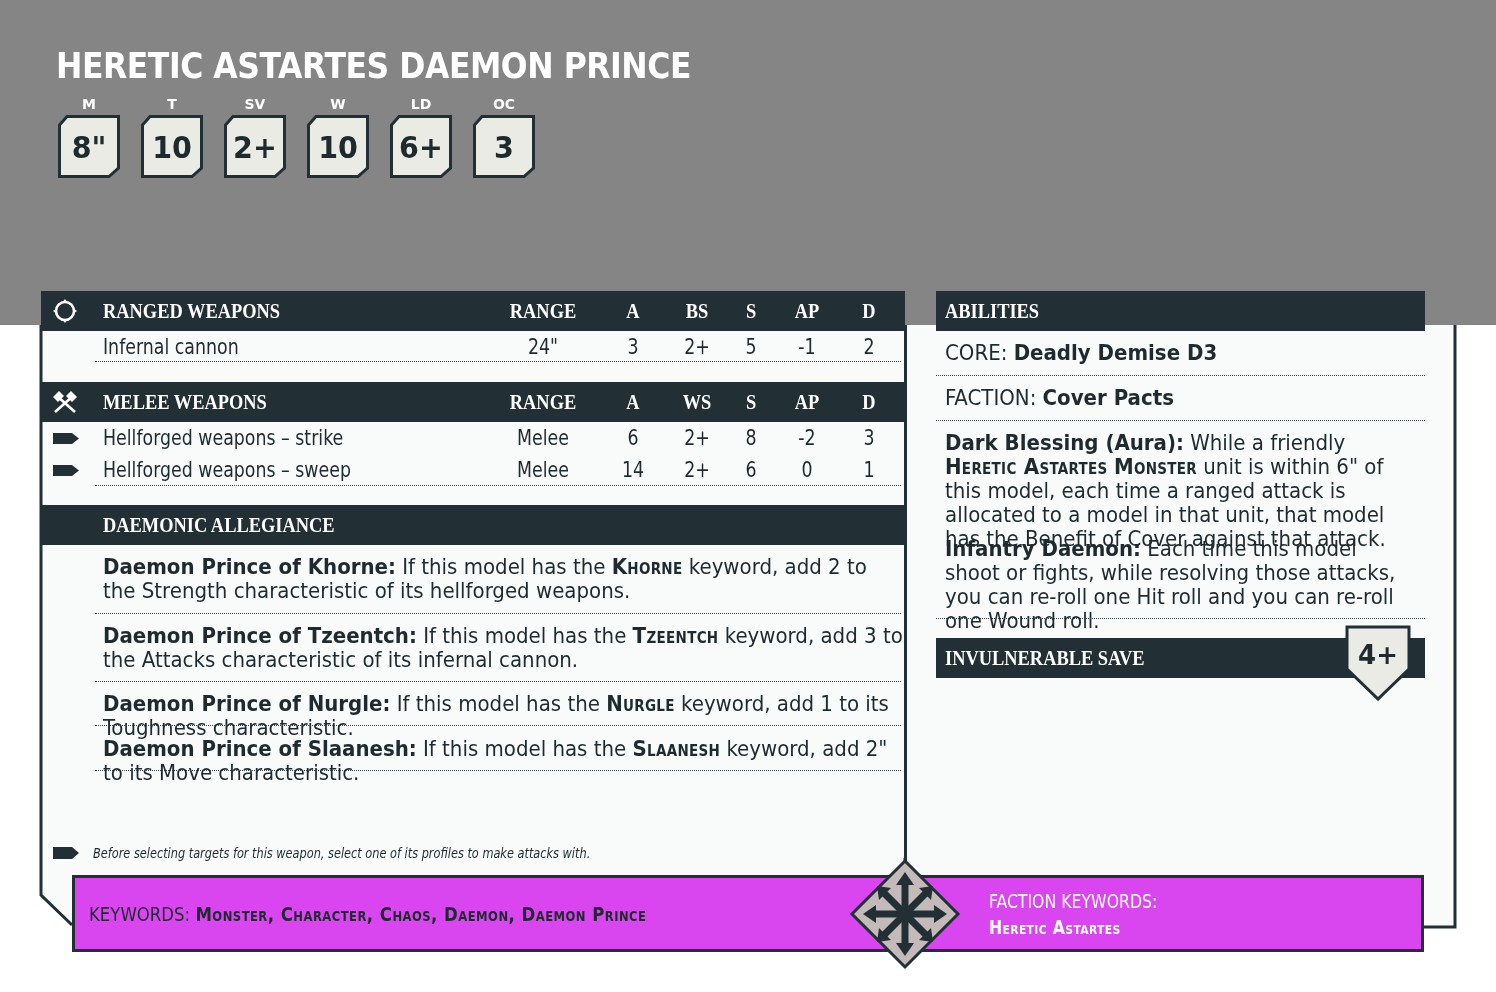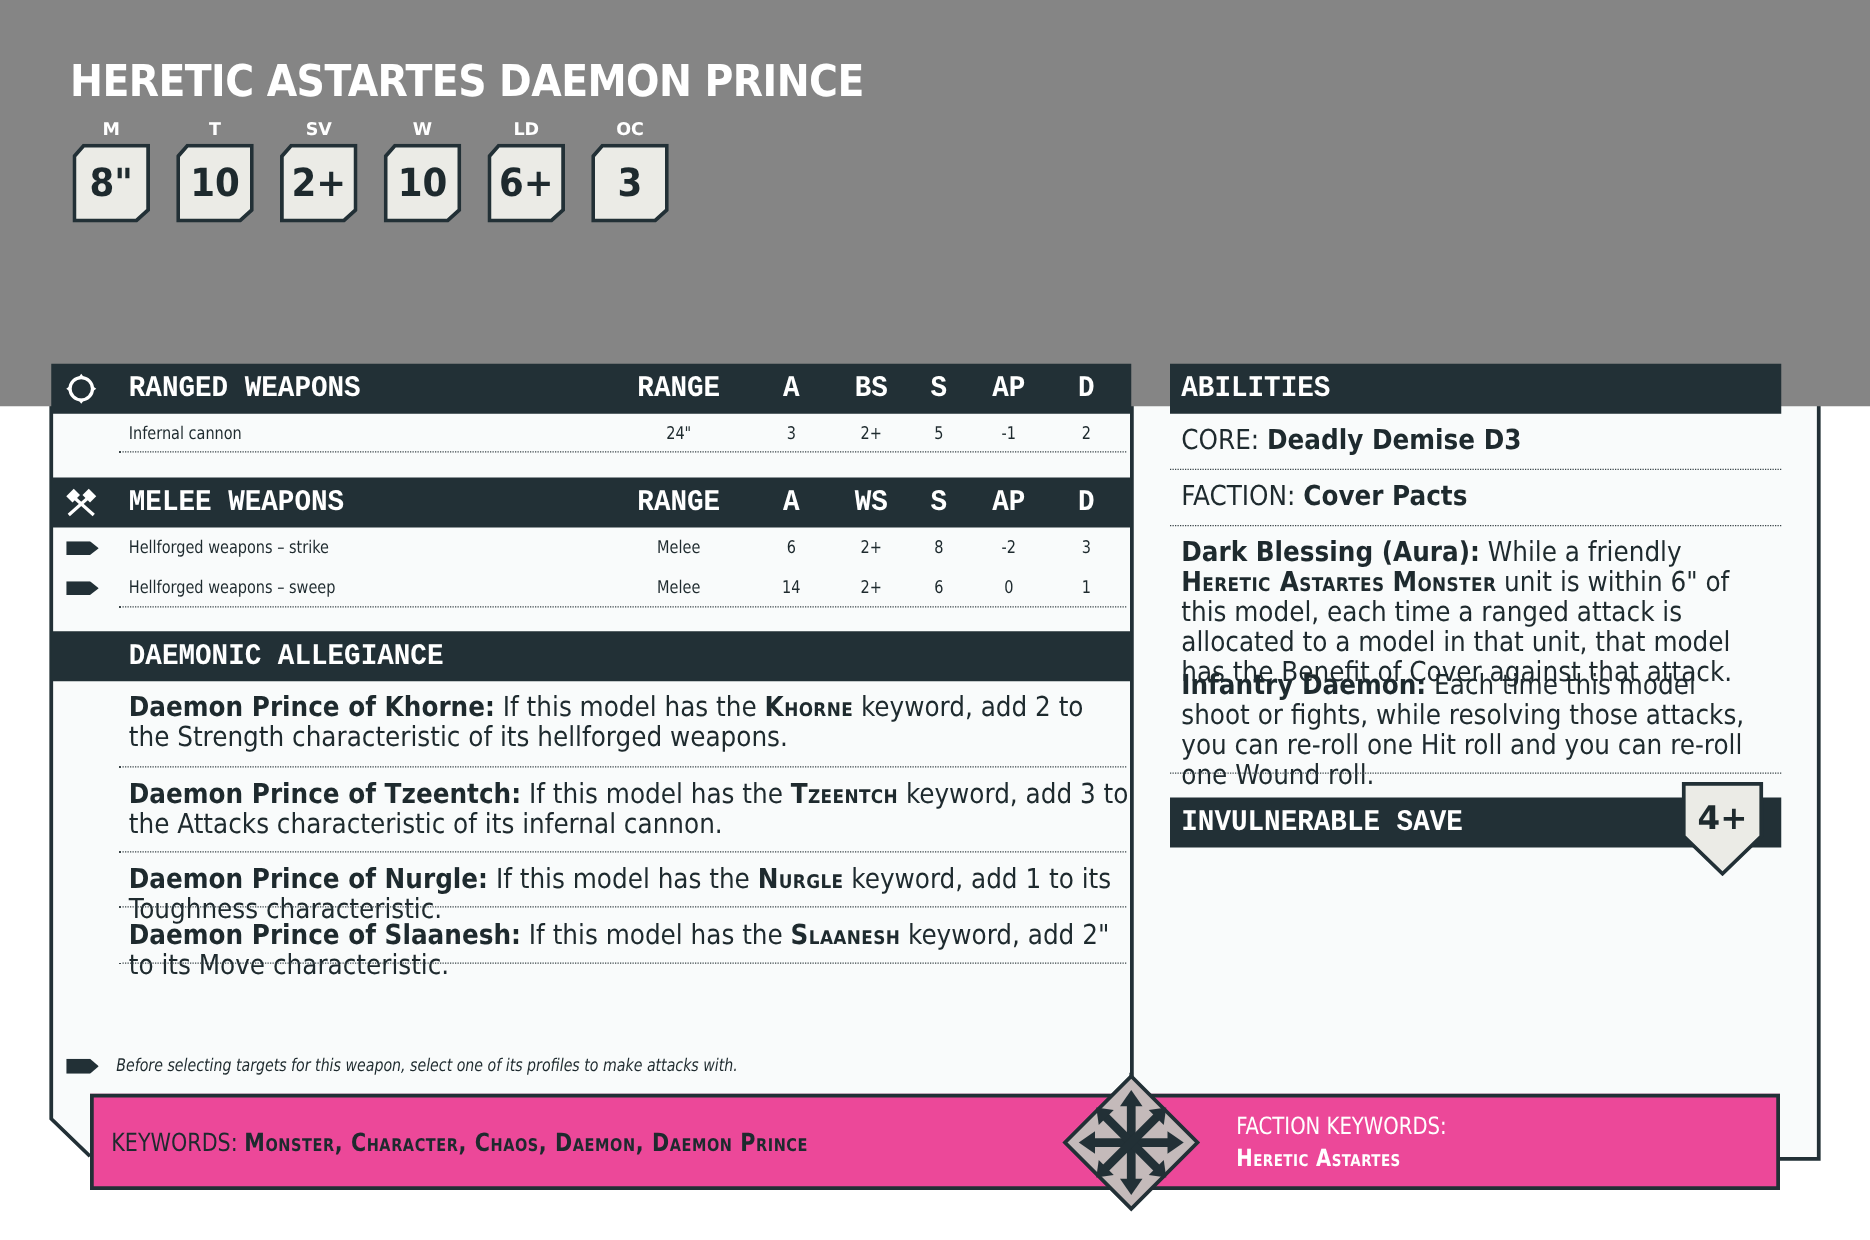--- a/index.html
+++ b/index.html
@@ -13,47 +13,47 @@
   .stat-label { font-family: "DejaVu Sans", sans-serif; font-weight: bold; font-size: 14px; color: #ffffff; height: 20px; line-height: 18px; }
   .stat-box { position: relative; width: 62px; height: 63px; }
   .stat-box svg { position: absolute; left: 0; top: 0; }
   .stat-value { position: absolute; left: 0; top: 0; width: 62px; height: 63px; display: flex; align-items: center; justify-content: center; font-family: "DejaVu Sans", sans-serif; font-weight: bold; font-size: 31px; color: #1e2a2e; transform: scaleX(0.92); }
 
   .card-shape { position: absolute; left: 0; top: 0; }
 
   .left-col { position: absolute; left: 41px; top: 260px; width: 864px; }
   .right-col { position: absolute; left: 936px; top: 260px; width: 489px; }
 
-  .band { position: absolute; height: 40px; background: #223036; color: #ffffff; font-family: Liberation Mono, monospace; font-weight: bold; font-size: 24px; display: flex; align-items: center; }
+  .band { position: absolute; height: 40px; background: #223036; color: #ffffff; font-family: Liberation Serif, serif; font-weight: bold; font-size: 20px; display: flex; align-items: center; }
   .band .bname { position: absolute; left: 62px; transform: scaleX(0.92); transform-origin: left center; white-space: nowrap; }
   .band .bicon { position: absolute; left: 10px; top: 6px; width: 28px; height: 28px; }
   .band .hcol { position: absolute; text-align: center; transform: scaleX(0.92); }
 
-  .wrow { position: absolute; height: 31px; font-size: 14px; display: flex; align-items: center; }
+  .wrow { position: absolute; height: 31px; font-size: 21px; display: flex; align-items: center; }
   .wrow .wname { position: absolute; left: 62px; white-space: nowrap; transform: scaleX(0.92); transform-origin: left center; }
   .wrow .wcol { position: absolute; text-align: center; transform: scaleX(0.92); }
   .wrow .marker { position: absolute; left: 12px; top: 11px; width: 26px; height: 11px; }
 
   .dotline { position: absolute; height: 0; border-top: 1.5px dotted #3a4448; }
 
   .col-range { left: 440px; width: 124px; }
   .col-a { left: 572px; width: 40px; }
   .col-bs { left: 630px; width: 52px; }
   .col-s { left: 690px; width: 40px; }
   .col-ap { left: 740px; width: 52px; }
   .col-d { left: 808px; width: 40px; }
 
   .para { position: absolute; font-size: 22px; line-height: 24px; color: #1e2a2e; }
   .para b { font-weight: bold; }
   .sc { font-weight: bold; font-variant: small-caps; letter-spacing: 0.3px; }
 
   .note { position: absolute; left: 93px; top: 845px; font-size: 14px; font-style: italic; color: #1e2a2e; transform: scaleX(0.9); transform-origin: left center; white-space: nowrap; }
   .note-marker { position: absolute; left: 53px; top: 847px; width: 26px; height: 12px; }
 
-  .kw-bar { position: absolute; left: 72px; top: 875px; width: 1352px; height: 77px; background: #ec4899; border: 3px solid #223036; }
+  .kw-bar { position: absolute; left: 72px; top: 875px; width: 1352px; height: 77px; background: #d946ef; border: 3px solid #223036; }
   .kw-text { position: absolute; left: 14px; top: 24px; font-size: 20px; color: #1e2a2e; white-space: nowrap; transform: scaleX(0.92); transform-origin: left center; }
   .kw-text .kw-values { font-weight: bold; font-variant: small-caps; letter-spacing: 0.5px; }
   .fk-label { position: absolute; left: 914px; top: 12px; font-size: 19px; color: #ffffff; white-space: nowrap; transform: scaleX(0.92); transform-origin: left center; }
   .fk-value { position: absolute; left: 914px; top: 38px; font-size: 19px; font-weight: bold; font-variant: small-caps; color: #ffffff; white-space: nowrap; letter-spacing: 0.4px; transform: scaleX(0.92); transform-origin: left center; }
   .chaos-emblem { position: absolute; left: 849px; top: 858px; width: 112px; height: 112px; }
 
   .inv-badge { position: absolute; left: 1345px; top: 625px; width: 66px; height: 76px; }
   .inv-value { position: absolute; left: 1345px; top: 640px; width: 66px; text-align: center; font-family: "DejaVu Sans", sans-serif; font-weight: bold; font-size: 26px; color: #1e2a2e; }
 </style>
 </head>

